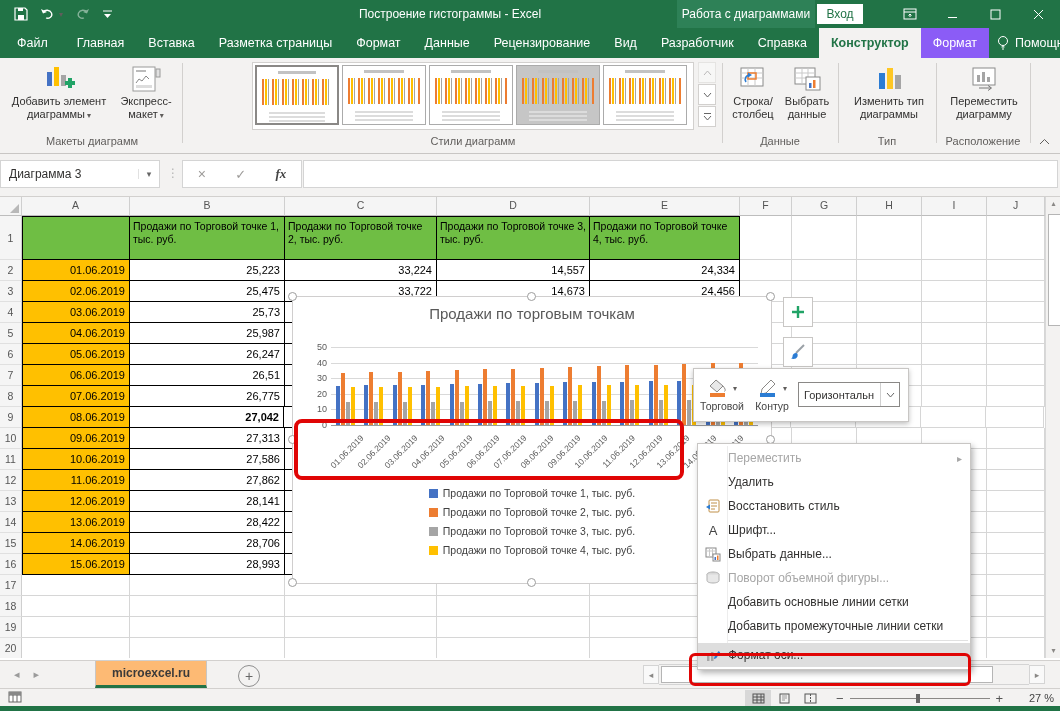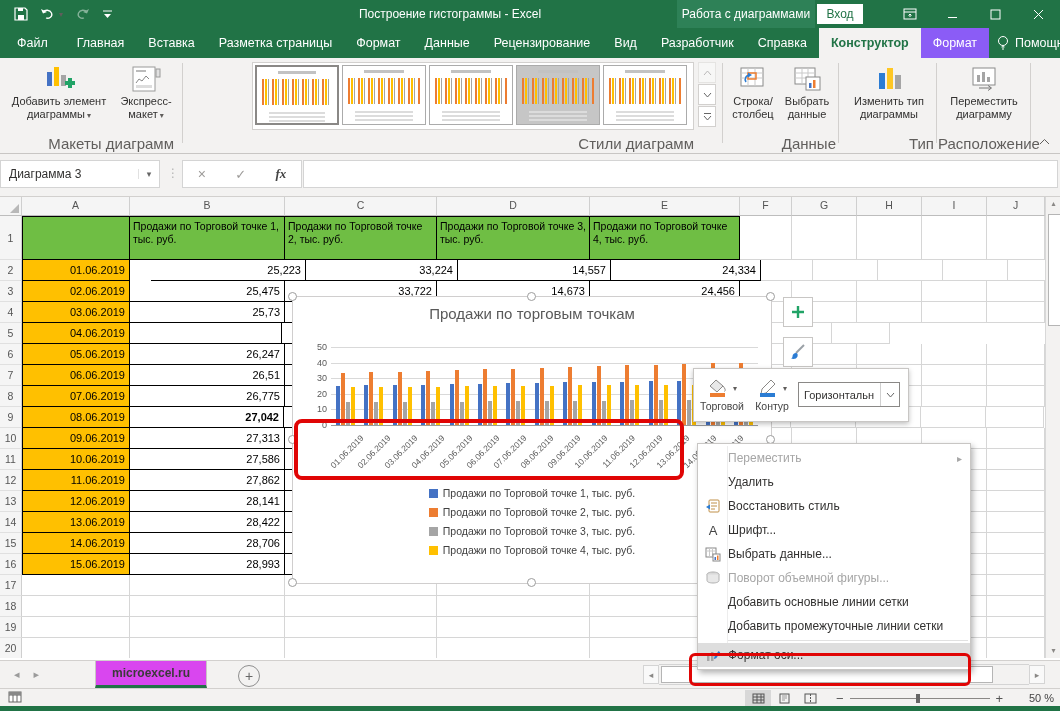--- a/index.html
+++ b/index.html
@@ -21,21 +21,21 @@
   .tab.file{padding:0 17px}
   .tab.active{background:#f3f2f1;color:#217346;font-weight:700}
   .tab.ctx{background:#8b5cf6}
   .tabs-right{margin-left:auto;display:flex;align-items:center;gap:4px;padding-right:10px}
   .tabs-right .tab{padding:0 8px;gap:6px}
   
   .ribbon{left:0;top:58px;width:1060px;height:95px;background:#f3f2f1;border-bottom:1px solid #c8c6c4;z-index:18}
   .bigbtn{position:absolute;top:3px;display:flex;flex-direction:column;align-items:center;font-size:11px;line-height:13px;color:#323130;text-align:center;cursor:pointer}
   .bigbtn .ric{height:32px;display:flex;align-items:flex-end;justify-content:center;margin-bottom:2px}
   .dd{font-size:8px;color:#605e5c;margin-left:2px}
-  .rgroup-label{position:absolute;top:77px;font-size:15px;color:#605e5c;text-align:right}
+  .rgroup-label{position:absolute;top:77px;font-size:11px;color:#605e5c;text-align:center}
   .rsep{position:absolute;top:5px;height:80px;width:1px;background:#d2d0ce}
   .gallery{position:absolute;left:252px;top:4px;width:442px;height:68px;background:#fff;border:1px solid #d2d0ce;display:flex;gap:3px;padding:2px;box-sizing:border-box}
   .thumb{width:84px;height:60px;background:#fff;border:1px solid #ababab;position:relative;box-sizing:border-box;cursor:pointer}
   .thumb.sel{border:2px solid #8a8886}
   .thumb.dark{background:#c6c6c6}
   .t-line{position:absolute;top:4px;left:26%;width:48%;height:3px;background:#c2c2c2}
   .t-bars{position:absolute;left:5px;right:5px;top:12px;height:26px;background:repeating-linear-gradient(90deg,#ED7D31 0 2px,transparent 2px 3px,#FFC000 3px 5px,transparent 5px 6px,#A5A5A5 6px 7px,transparent 7px 10px);background-position:bottom}
   .t-leg{position:absolute;left:12px;right:12px;top:43px;height:12px;background:repeating-linear-gradient(0deg,#dcdcdc 0 2px,transparent 2px 4px)}
   .gal-btns{position:absolute;left:698px;top:4px;display:flex;flex-direction:column;gap:1px}
   .gal-btn{width:18px;height:21px;border:1px solid #d2d0ce;background:#fff;display:flex;align-items:center;justify-content:center;box-sizing:border-box;cursor:pointer}
@@ -87,21 +87,21 @@
   .mi{height:24px;display:flex;align-items:center;font-size:12px;color:#323130;position:relative;cursor:pointer}
   .mi .mi-ico{width:30px;display:flex;align-items:center;justify-content:center;flex:none}
   .mi.dis{color:#a6a6a6}
   .mi.hl{background:#dedede}
   .mi .sub{margin-left:auto;padding-right:8px;font-size:10px;color:#a6a6a6}
   .msep{height:1px;background:#e1e1e1;margin:2px 2px 2px 30px}
   .icol{position:absolute;left:29px;top:2px;bottom:2px;width:1px;background:#ededed}
   
   .tabrow{left:0;top:660px;width:1060px;height:28px;background:#f3f2f1;border-top:1px solid #d2d0ce;z-index:3}
   .shnav{position:absolute;left:14px;top:7px;display:flex;gap:14px;color:#9b9b9b;font-size:11px}
-  .sheettab{position:absolute;left:95px;top:0;height:27px;padding:0 16px;background:#d946ef;border:1px solid #c8c6c4;border-top:none;border-bottom:3px solid #217346;display:flex;align-items:center;font-size:12px;font-weight:700;color:#3b3a39;box-sizing:border-box;cursor:pointer}
+  .sheettab{position:absolute;left:95px;top:0;height:27px;padding:0 16px;background:#fdba74;border:1px solid #c8c6c4;border-top:none;border-bottom:3px solid #217346;display:flex;align-items:center;font-size:12px;font-weight:700;color:#3b3a39;box-sizing:border-box;cursor:pointer}
   .addsheet{position:absolute;left:238px;top:4px;width:20px;height:20px;border-radius:50%;border:1px solid #8f8f8f;color:#666;display:flex;align-items:center;justify-content:center;font-size:14px;cursor:pointer}
   .hscroll{position:absolute;left:643px;top:3px;width:402px;height:21px;display:flex;align-items:center}
   .hs-arrow{width:16px;height:19px;border:1px solid #d4d4d4;background:#f9f9f9;color:#8a8886;font-size:9px;display:flex;align-items:center;justify-content:center;box-sizing:border-box}
   .hs-track{flex:1;height:19px;border-top:1px solid #d4d4d4;border-bottom:1px solid #d4d4d4;background:#f3f2f1;position:relative}
   .hs-thumb{position:absolute;left:2px;top:1px;width:330px;height:15px;background:#fff;border:1px solid #b5b5b5}
   .statusbar{left:0;top:688px;width:1060px;height:18px;background:#f3f2f1;border-top:1px solid #d2d0ce;z-index:3;font-size:11px;color:#444}
   .greenstrip{left:0;top:706px;width:1060px;height:5px;background:#217346;z-index:3}
   .viewbtns{position:absolute;left:745px;top:1px;display:flex}
   .vb{width:26px;height:16px;display:flex;align-items:center;justify-content:center}
   .vb.sel{background:#d8d8d8}
@@ -368,21 +368,21 @@
         <div class="gc cH" style="width: 150px; height: 44px; flex: 0 0 auto;">Продажи по Торговой точке 4, тыс. руб.</div>
         <div class="gc" style="width: 52px; height: 44px; flex: 0 0 auto;"></div>
         <div class="gc" style="width: 65px; height: 44px; flex: 0 0 auto;"></div>
         <div class="gc" style="width: 65px; height: 44px; flex: 0 0 auto;"></div>
         <div class="gc" style="width: 65px; height: 44px; flex: 0 0 auto;"></div>
         <div class="gc" style="width: 58px; height: 44px; flex: 0 0 auto;"></div>
       </div>
       <div class="grow">
         <div class="gc gut" style="width: 22px; height: 21px; flex: 0 0 auto; line-height: 21px;">2</div>
         <div class="gc cA" style="width: 108px; height: 21px; flex: 0 0 auto; line-height: 20px;">01.06.2019</div>
-        <div class="gc cV" style="width: 155px; height: 21px; flex: 0 0 auto; line-height: 20px; margin-left: 21px;">25,223</div>
+        <div class="gc cV" style="width: 155px; height: 21px; flex: 0 0 auto; line-height: 20px;">25,223</div>
         <div class="gc cV" style="width: 152px; height: 21px; flex: 0 0 auto; line-height: 20px;">33,224</div>
         <div class="gc cV" style="width: 153px; height: 21px; flex: 0 0 auto; line-height: 20px;">14,557</div>
         <div class="gc cV" style="width: 150px; height: 21px; flex: 0 0 auto; line-height: 20px;">24,334</div>
         <div class="gc" style="width: 52px; height: 21px; flex: 0 0 auto; line-height: 20px;"></div>
         <div class="gc" style="width: 65px; height: 21px; flex: 0 0 auto; line-height: 20px;"></div>
         <div class="gc" style="width: 65px; height: 21px; flex: 0 0 auto; line-height: 20px;"></div>
         <div class="gc" style="width: 65px; height: 21px; flex: 0 0 auto; line-height: 20px;"></div>
         <div class="gc" style="width: 58px; height: 21px; flex: 0 0 auto; line-height: 20px;"></div>
       </div>
       <div class="grow">
@@ -407,20 +407,21 @@
         <div class="gc cV" style="width: 150px; height: 21px; flex: 0 0 auto; line-height: 20px;"></div>
         <div class="gc" style="width: 52px; height: 21px; flex: 0 0 auto; line-height: 20px;"></div>
         <div class="gc" style="width: 65px; height: 21px; flex: 0 0 auto; line-height: 20px;"></div>
         <div class="gc" style="width: 65px; height: 21px; flex: 0 0 auto; line-height: 20px;"></div>
         <div class="gc" style="width: 65px; height: 21px; flex: 0 0 auto; line-height: 20px;"></div>
         <div class="gc" style="width: 58px; height: 21px; flex: 0 0 auto; line-height: 20px;"></div>
       </div>
       <div class="grow">
         <div class="gc gut" style="width: 22px; height: 21px; flex: 0 0 auto; line-height: 21px;">5</div>
         <div class="gc cA" style="width: 108px; height: 21px; flex: 0 0 auto; line-height: 20px;">04.06.2019</div>
+        <div class="gc cV" style="width: 155px; height: 21px; flex: 0 0 auto; line-height: 20px;">25,987</div>
         <div class="gc cV" style="width: 152px; height: 21px; flex: 0 0 auto; line-height: 20px;"></div>
         <div class="gc cV" style="width: 153px; height: 21px; flex: 0 0 auto; line-height: 20px;"></div>
         <div class="gc cV" style="width: 150px; height: 21px; flex: 0 0 auto; line-height: 20px;"></div>
         <div class="gc" style="width: 52px; height: 21px; flex: 0 0 auto; line-height: 20px;"></div>
         <div class="gc" style="width: 65px; height: 21px; flex: 0 0 auto; line-height: 20px;"></div>
         <div class="gc" style="width: 65px; height: 21px; flex: 0 0 auto; line-height: 20px;"></div>
         <div class="gc" style="width: 65px; height: 21px; flex: 0 0 auto; line-height: 20px;"></div>
         <div class="gc" style="width: 58px; height: 21px; flex: 0 0 auto; line-height: 20px;"></div>
       </div>
       <div class="grow">
@@ -937,17 +938,17 @@
           </svg>
         </span>
     </div>
     <div class="zoomctl">
       <span style="font-size:13px;color:#555">−</span>
       <span class="ztrack">
           <span class="zthumb"></span>
         </span>
       <span style="font-size:13px;color:#555">+</span>
     </div>
-    <span class="zlabel">50 %</span>
+    <span class="zlabel">27 %</span>
   </div>
   <div class="abs greenstrip"></div>
 
 </div>
 
 </body></html>

